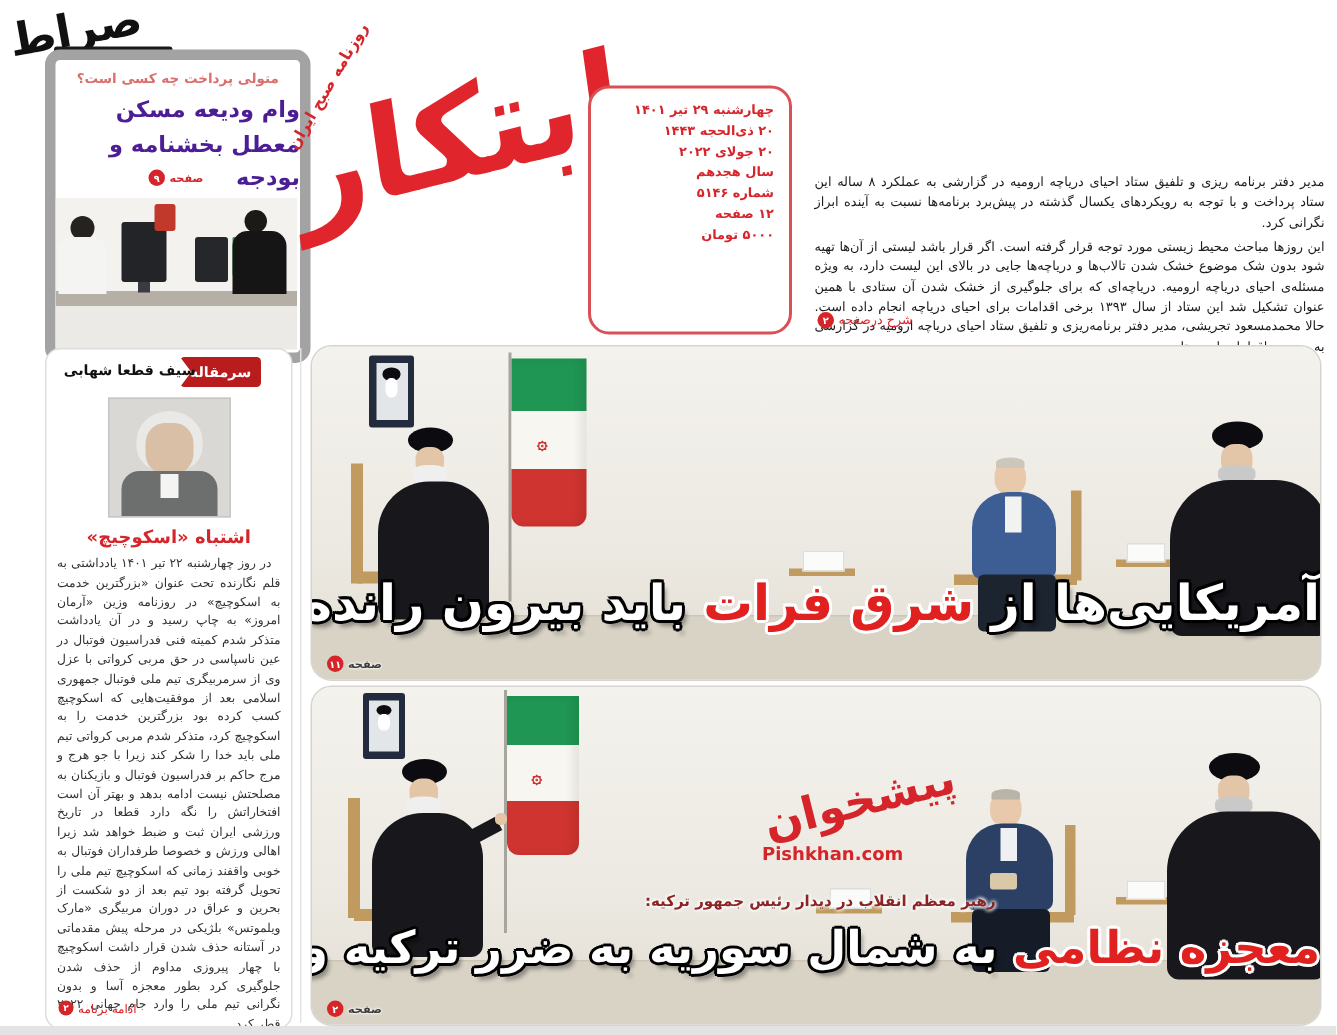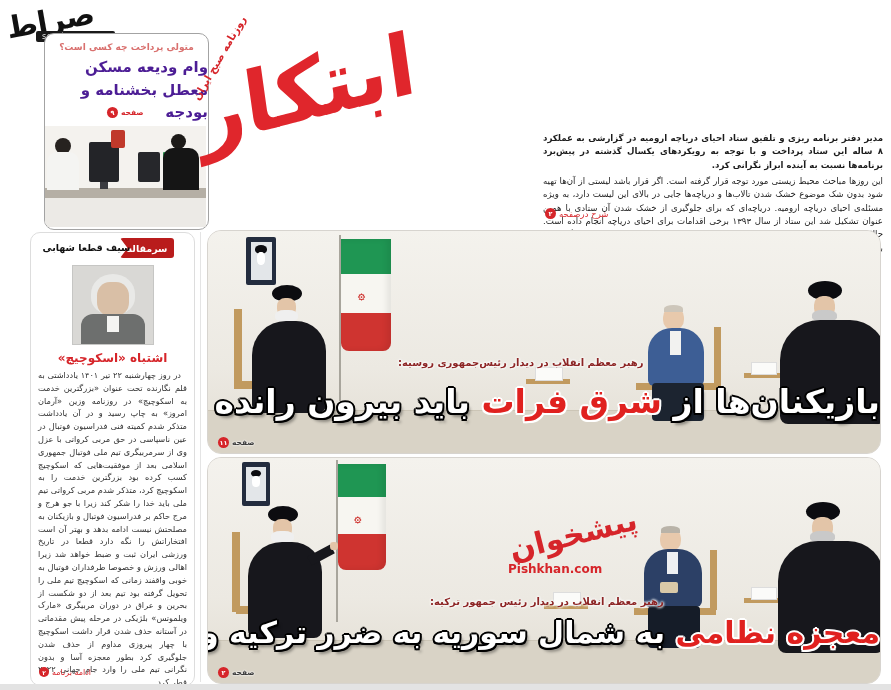--- a/index.html
+++ b/index.html
@@ -4,21 +4,21 @@
 <style>
   html,body{margin:0;padding:0;background:#fff;}
   .page{position:relative;width:891px;height:690px;background:#fff;overflow:hidden;
         font-family:"DejaVu Sans", sans-serif;}
   .abs{position:absolute;}
   .rtl{direction:rtl;}
   
   .serat-logo{font-weight:bold;color:#111;font-size:30px;transform:rotate(-10deg);line-height:1;}
   .serat-bar{background:#1a1a1a;color:#eee;font-size:8px;padding:1px 6px;border-radius:2px;letter-spacing:.5px;}
   
-  .tl-box{left:44px;top:33px;width:163px;height:195px;border:1px solid #a3a3a3;border-radius:10px;
+  .tl-box{left:30px;top:33px;width:163px;height:195px;border:7px solid #a3a3a3;border-radius:10px;
           overflow:hidden;background:#fff;}
   .tl-kicker{top:8px;left:0;right:0;text-align:center;color:#d9706e;font-size:9px;font-weight:bold;}
   .tl-title{top:22px;left:0;right:0;text-align:right;color:#4c1d95;font-size:15px;font-weight:900;line-height:1.5;}
   .page-badge{display:flex;align-items:center;gap:3px;direction:rtl;}
   .badge-label{color:#d6252a;font-size:7.5px;font-weight:bold;}
   .badge-circle{width:11px;height:11px;border-radius:50%;background:#d6252a;color:#fff;font-size:6.5px;
                 display:flex;align-items:center;justify-content:center;font-weight:bold;}
   
   .bank{left:0;top:92px;width:161px;height:101px;background:#f4f2ee;overflow:hidden;}
   
@@ -121,23 +121,32 @@
       <div class="abs" style="left:10px;top:12px;width:16px;height:16px;background:#26221f;border-radius:50%;"></div>
       <div class="abs" style="left:2px;top:26px;width:32px;height:38px;background:#f4f4f2;border-radius:10px 10px 0 0;"></div>
       <div class="abs" style="left:126px;top:8px;width:15px;height:15px;background:#1c1a18;border-radius:50%;"></div>
       <div class="abs" style="left:118px;top:22px;width:36px;height:42px;background:#151515;border-radius:10px 10px 0 0;"></div>
     </div>
   </div>
 
   <div class="abs mast-title">ابتکار</div>
   <div class="abs mast-tagline">روزنامه صبح ایران</div>
 
+  <div class="abs date-box">
+    <div>چهارشنبه ۲۹ تیر ۱۴۰۱</div>
+    <div>۲۰ ذی‌الحجه ۱۴۴۳</div>
+    <div>۲۰ جولای ۲۰۲۲</div>
+    <div>سال هجدهم</div>
+    <div>شماره ۵۱۴۶</div>
+    <div>۱۲ صفحه</div>
+    <div>۵۰۰۰ تومان</div>
+  </div>
 
   <div class="abs lead-body">
-    <p style="font-weight:bold;margin-top:16px;">مدیر دفتر برنامه ریزی و تلفیق ستاد احیای دریاچه ارومیه در گزارشی به عملکرد ۸ ساله این ستاد پرداخت و با توجه به رویکردهای یکسال گذشته در پیش‌برد برنامه‌ها نسبت به آینده ابراز نگرانی کرد.</p>
+    <p style="font-weight:normal;">مدیر دفتر برنامه ریزی و تلفیق ستاد احیای دریاچه ارومیه در گزارشی به عملکرد ۸ ساله این ستاد پرداخت و با توجه به رویکردهای یکسال گذشته در پیش‌برد برنامه‌ها نسبت به آینده ابراز نگرانی کرد.</p>
     <p>این روزها مباحث محیط زیستی مورد توجه قرار گرفته است. اگر قرار باشد لیستی از آن‌ها تهیه شود بدون شک موضوع خشک شدن تالاب‌ها و دریاچه‌ها جایی در بالای این لیست دارد، به ویژه مسئله‌ی احیای دریاچه ارومیه. دریاچه‌ای که برای جلوگیری از خشک شدن آن ستادی با همین عنوان تشکیل شد این ستاد از سال ۱۳۹۳ برخی اقدامات برای احیای دریاچه انجام داده است. حالا محمدمسعود تجریشی، مدیر دفتر برنامه‌ریزی و تلفیق ستاد احیای دریاچه ارومیه در گزارشی به بررسی اقدامات این ستاد و...</p>
   </div>
   <div class="abs more-row" style="left:545px;top:208px;">
     <span class="more-label">شرح درصفحه</span>
     <span class="badge-circle">۲</span>
   </div>
 
   <div class="abs sep-v"></div>
 
   <div class="abs photo-block pb1">
@@ -173,23 +182,22 @@
     <div class="abs" style="left:440px;top:97px;width:56px;height:58px;background:#3d5e95;border-radius:24px 24px 6px 6px;"></div>
     <div class="abs" style="left:462px;top:100px;width:11px;height:24px;background:#f2f2f0;"></div>
     <div class="abs" style="left:444px;top:152px;width:52px;height:38px;background:#1c2430;border-radius:4px;"></div>
 
     <div class="abs turban" style="left:600px;top:50px;width:34px;height:19px;"></div>
     <div class="abs face" style="left:606px;top:65px;width:21px;height:21px;"></div>
     <div class="abs beard-g" style="left:604px;top:79px;width:25px;height:12px;"></div>
     <div class="abs" style="left:610px;top:90px;width:15px;height:9px;background:#fff;"></div>
     <div class="abs robe" style="left:572px;top:89px;width:106px;height:104px;border-radius:40px 36px 8px 8px;"></div>
 
-    <div class="abs caption" style="left:190px;top:126px;">رهبر معظم انقلاب در دیدار رئیس‌جمهوری روسیه:</div>
     <div class="abs big-headline" style="top:152px;font-size:33px;">
-      <span class="ol-white">بازیکنان‌ها از</span>
+      <span class="ol-white">آمریکایی‌ها از</span>
       <span class="ol-red">شرق فرات</span>
       <span class="ol-white">باید بیرون رانده شوند</span>
     </div>
     <div class="abs page-badge pb-badge" style="left:10px;bottom:5px;">
       <span class="badge-label">صفحه</span>
       <span class="badge-circle">۱۱</span>
     </div>
   </div>
 
   <div class="abs photo-block pb2">

